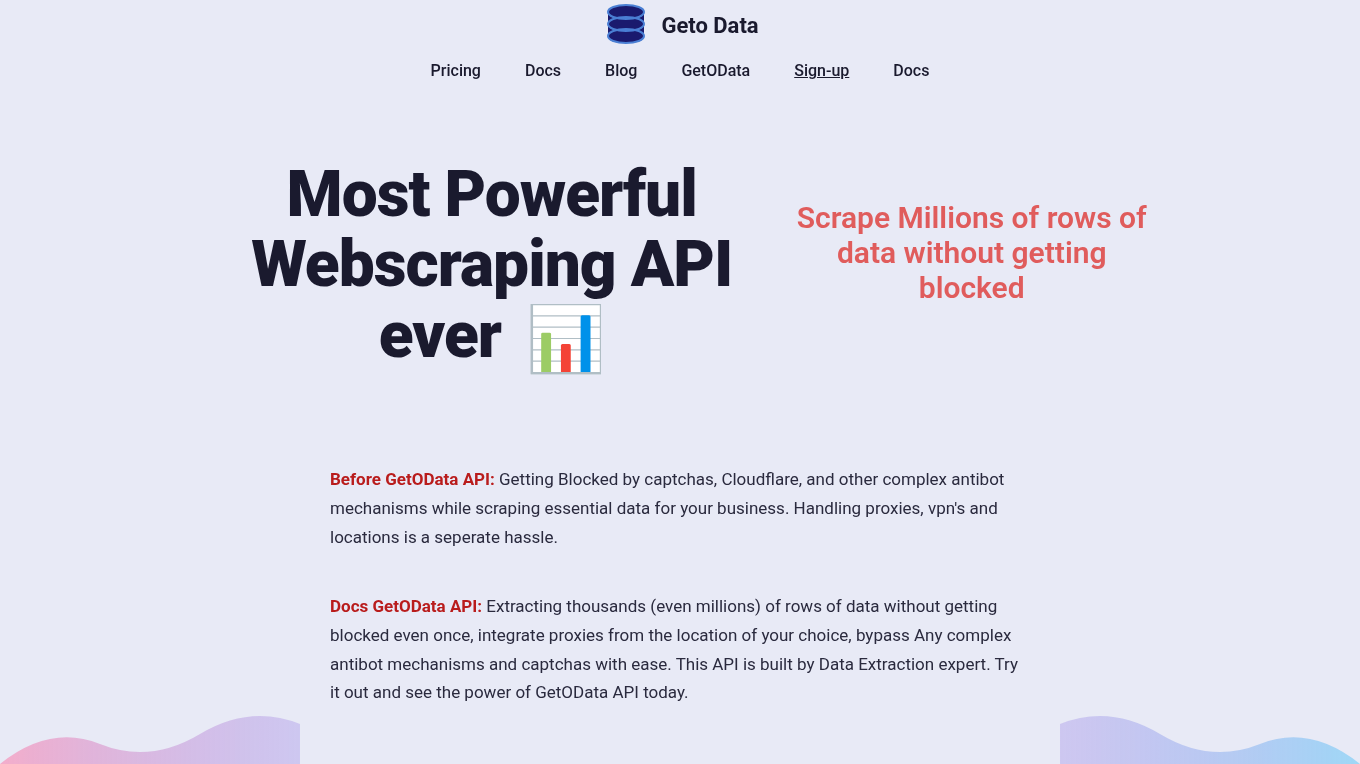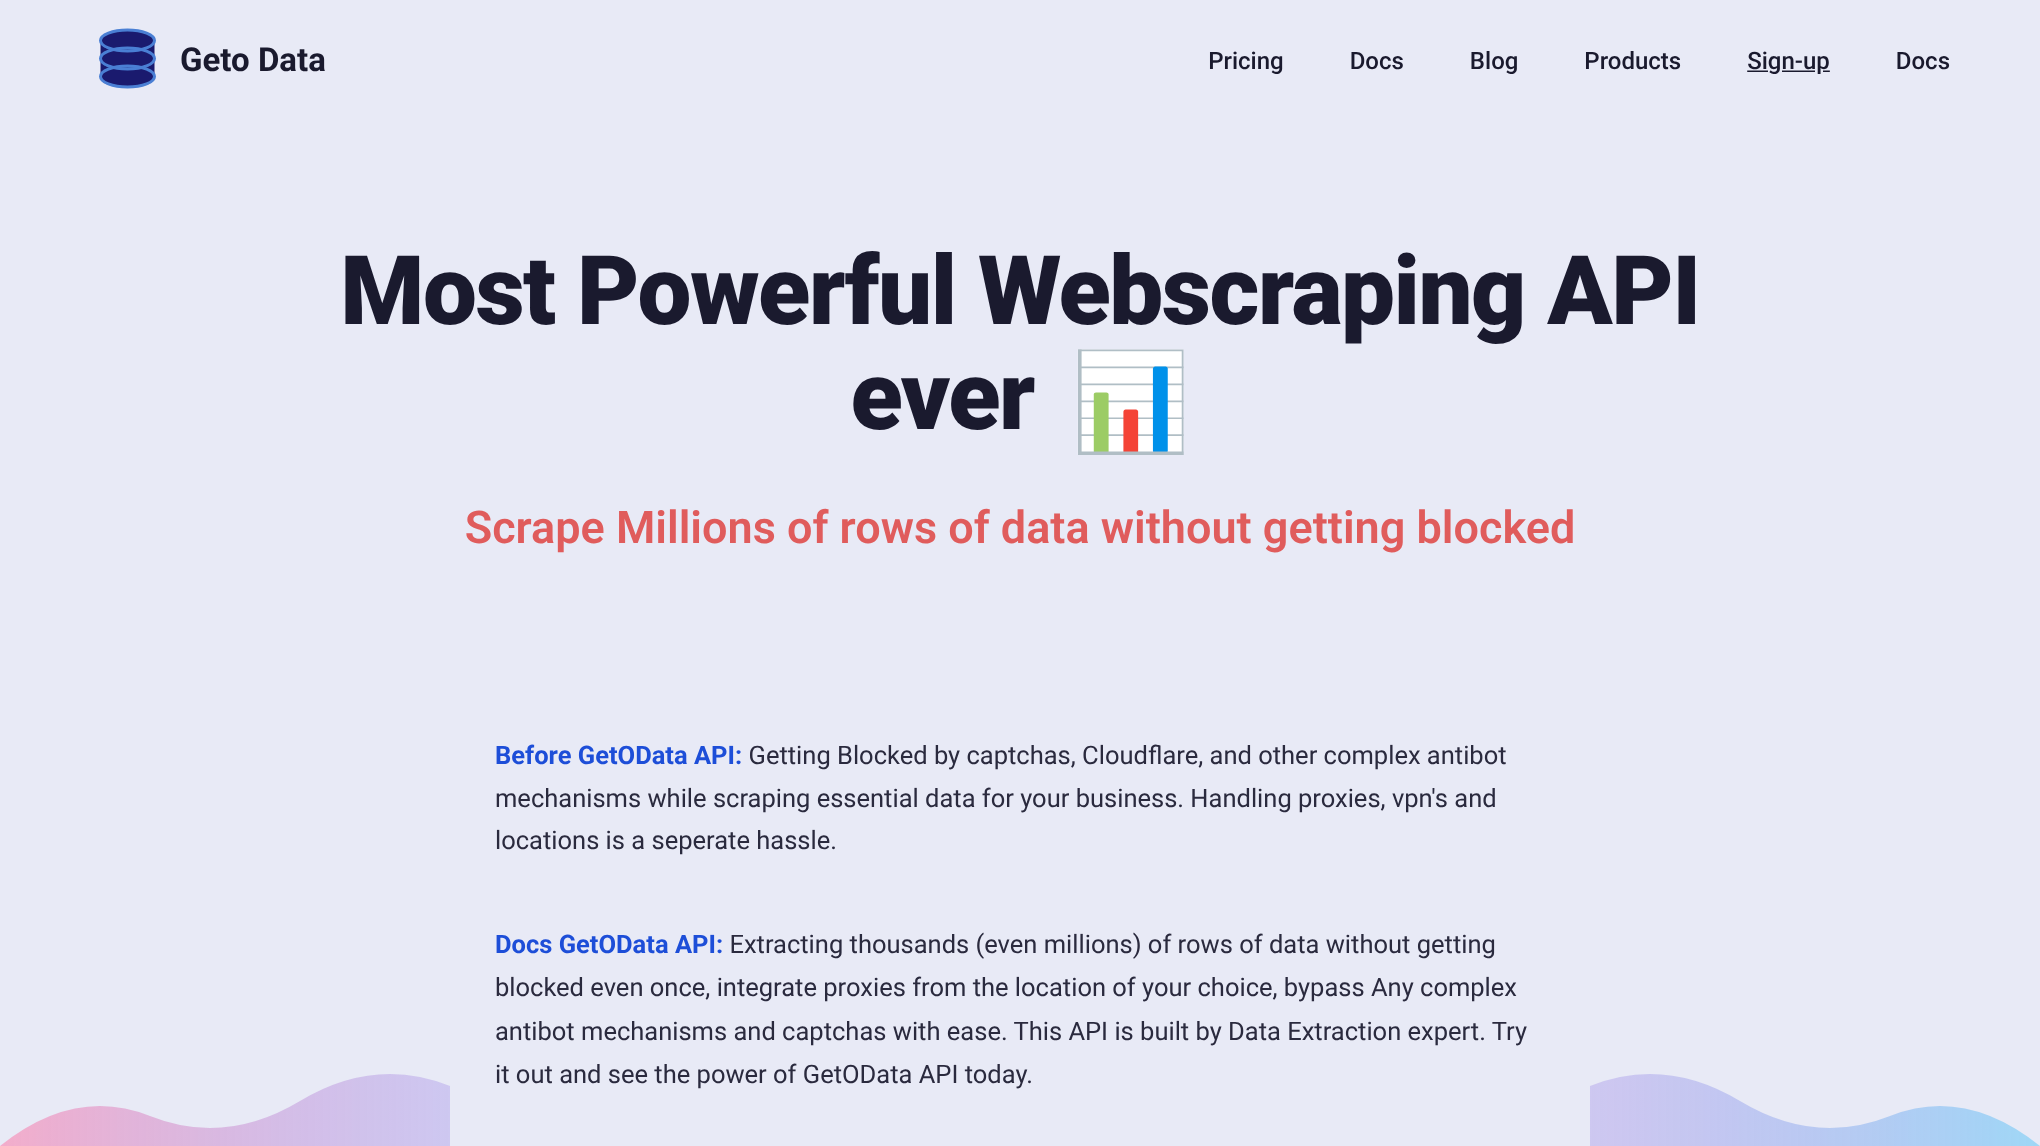--- a/index.html
+++ b/index.html
@@ -16,20 +16,21 @@
     }
 
     
     .navbar {
       display: flex;
       align-items: center;
       justify-content: space-between;
       padding: 0 60px;
       height: 80px;
       background-color: #e8eaf6;
+      flex-direction: column;
     }
 
     .logo-area {
       display: flex;
       align-items: center;
       gap: 10px;
       text-decoration: none;
     }
 
     .logo-icon {
@@ -62,21 +63,21 @@
       text-decoration: underline;
     }
 
     .nav-links .login-link {
       color: #1a1a2e;
     }
 
     
     .hero {
       display: flex;
-      flex-direction: column;
+      flex-direction: row;
       align-items: center;
       justify-content: space-between;
       padding: 80px 200px 60px;
       text-align: center;
     }
 
     .hero-title {
       font-size: 64px;
       font-weight: 900;
       color: #1a1a2e;
@@ -102,21 +103,21 @@
 
     .description-block {
       margin-bottom: 40px;
       font-size: 17px;
       line-height: 1.7;
       color: #2a2a3e;
     }
 
     .description-block .label {
       font-weight: 700;
-      color: #1d4ed8;
+      color: #b91c1c;
     }
 
     
     .bottom-waves {
       position: fixed;
       bottom: 0;
       left: 0;
       width: 100%;
       height: 60px;
       overflow: hidden;
@@ -167,21 +168,21 @@
     <li>
       <a href="#">Pricing</a>
     </li>
     <li>
       <a href="#">Docs</a>
     </li>
     <li>
       <a href="#">Blog</a>
     </li>
     <li>
-      <a href="#">Products</a>
+      <a href="#">GetOData</a>
     </li>
     <li>
       <a href="#" class="signup-link">Sign-up</a>
     </li>
     <li>
       <a href="#" class="login-link">Docs</a>
     </li>
   </ul>
 </nav>
 

